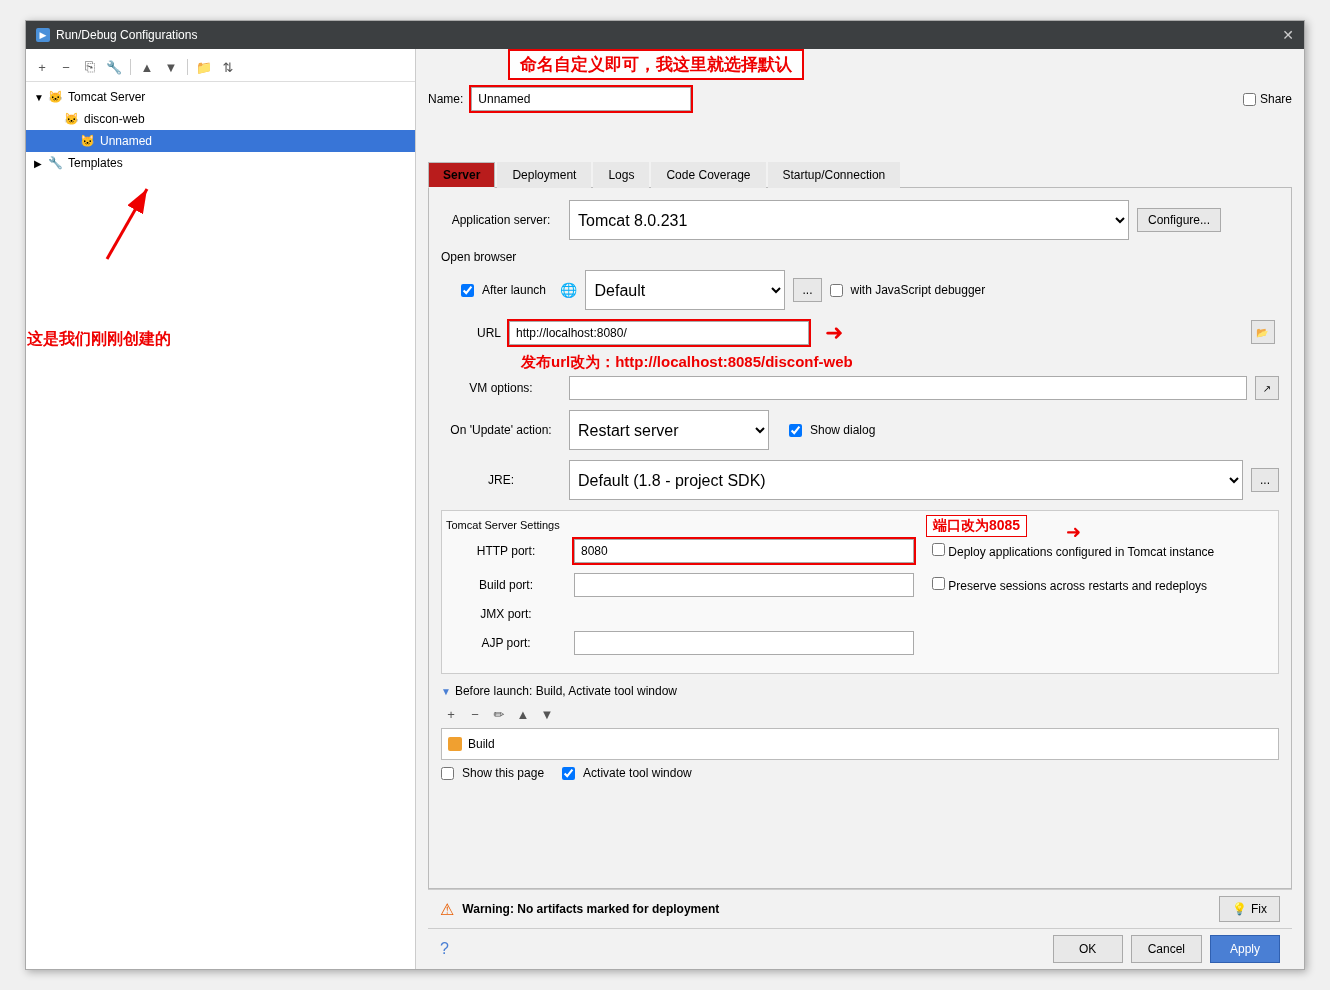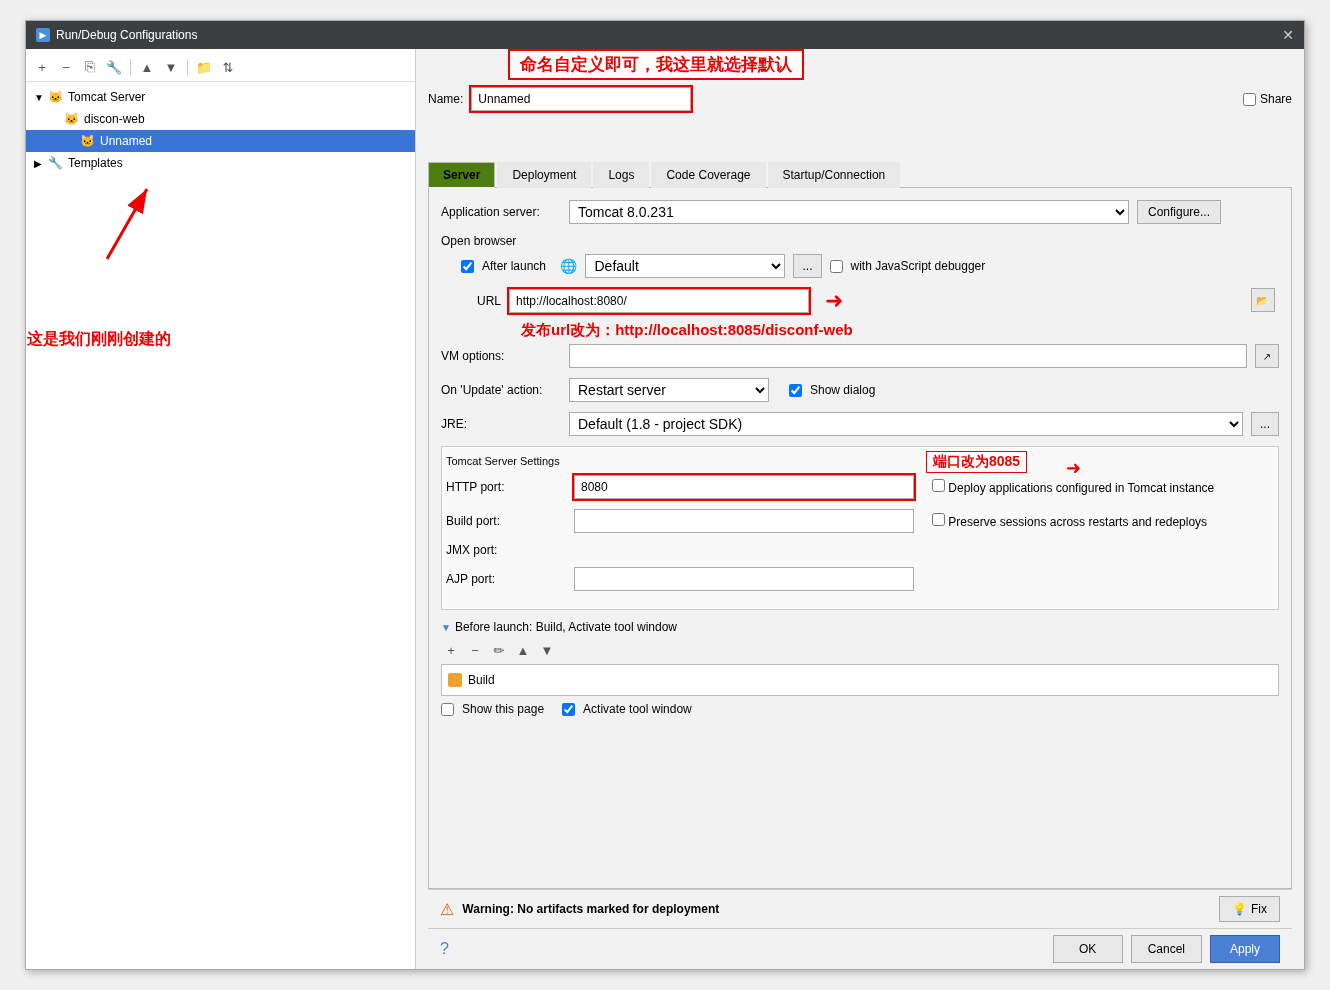--- a/index.html
+++ b/index.html
@@ -169,21 +169,21 @@
       font-size: 12px;
       cursor: pointer;
       border: 1px solid transparent;
       border-bottom: none;
       background: #e8e8e8;
       margin-right: 2px;
       position: relative;
       top: 1px;
     }
     .tab.active {
-      background: #4d7c0f;
+      background: #b91c1c;
       border-color: #bbb;
       border-bottom: 1px solid #f2f2f2;
       font-weight: bold;
     }
     
     .content-area {
       flex: 1;
       background: #f2f2f2;
       padding: 12px;
       border: 1px solid #bbb;
@@ -193,37 +193,37 @@
     .form-row {
       display: flex;
       align-items: center;
       margin-bottom: 10px;
       gap: 8px;
       position: relative;
     }
     .form-label {
       font-size: 12px;
       min-width: 120px;
-      text-align: left;
+      text-align: center;
     }
     .form-input {
       height: 24px;
       border: 1px solid #aaa;
       padding: 2px 6px;
       font-size: 12px;
       background: #fff;
     }
     .form-input.wide {
       flex: 1;
     }
     .dropdown-select {
-      height: 24px;
+      height: 40px;
       border: 1px solid #aaa;
       padding: 2px 4px;
-      font-size: 14px;
+      font-size: 16px;
       background: #fff;
       min-width: 200px;
     }
     .btn-small {
       height: 24px;
       padding: 0 8px;
       font-size: 12px;
       background: #e8e8e8;
       border: 1px solid #aaa;
       cursor: pointer;

